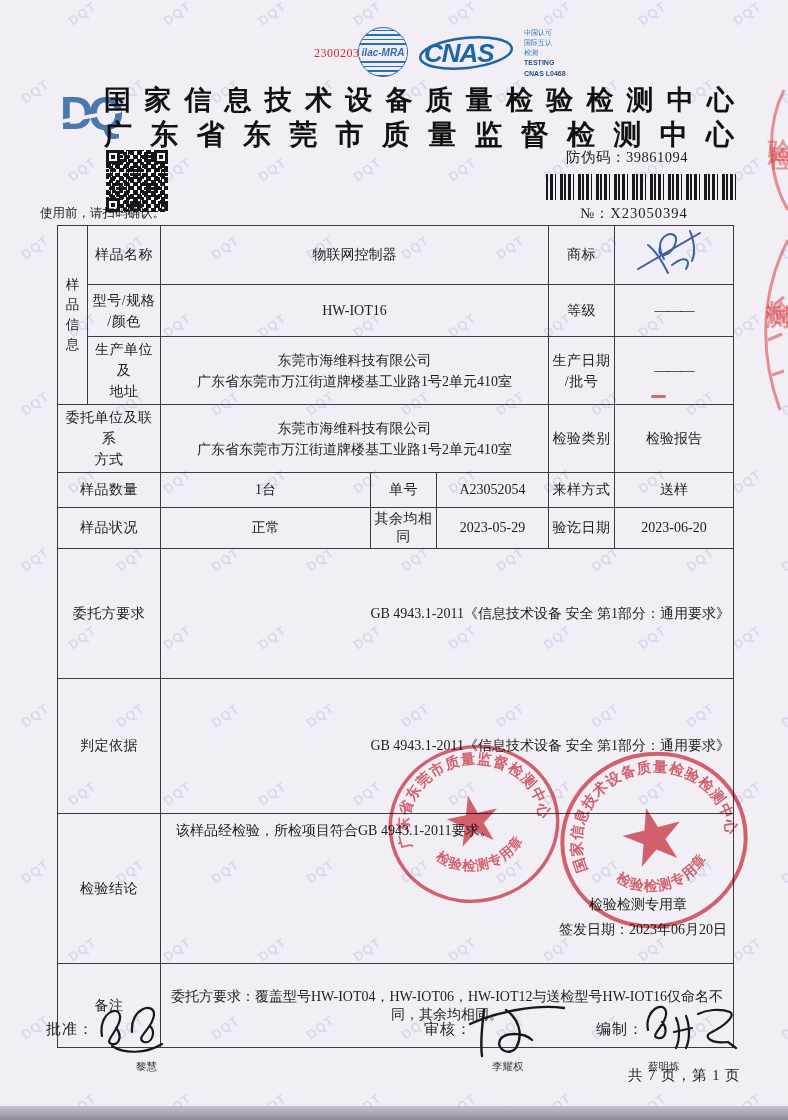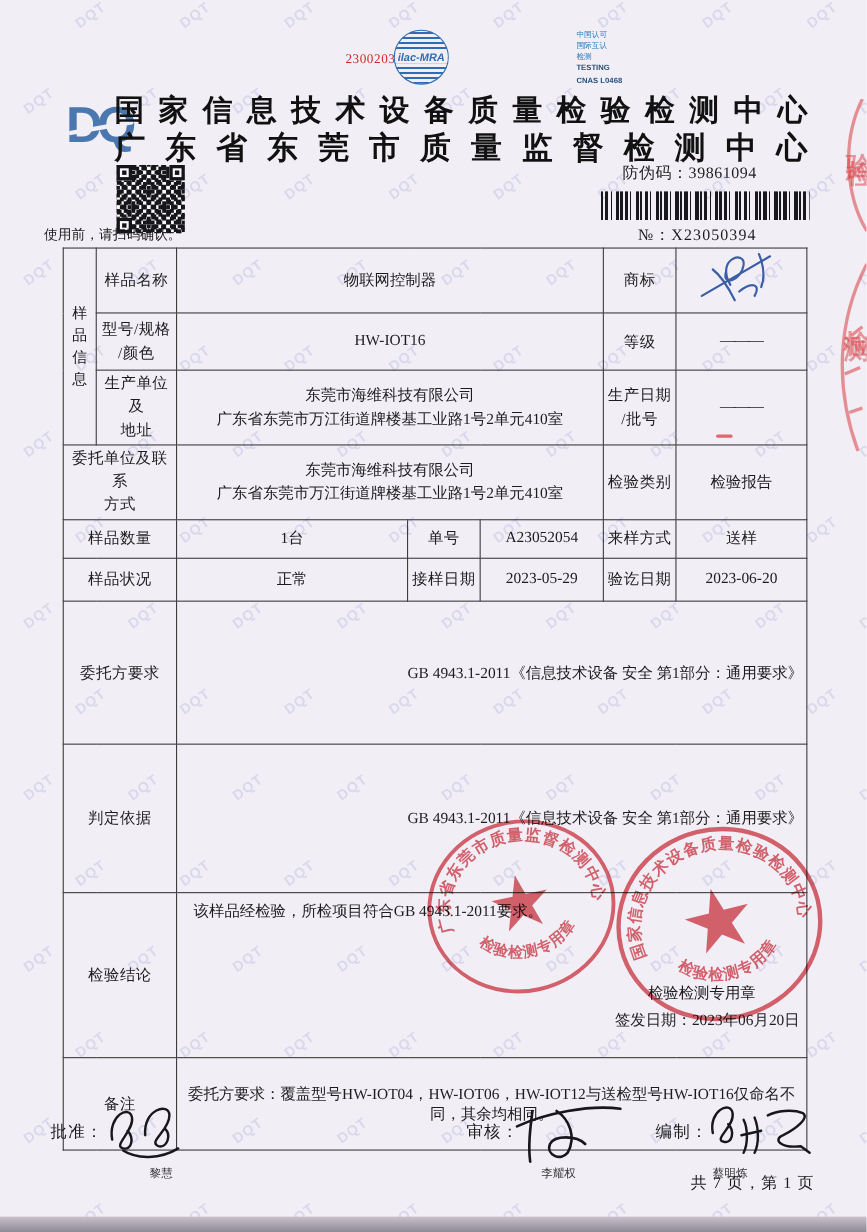--- a/index.html
+++ b/index.html
@@ -220,20 +220,26 @@
       <span class="wm" style="left: 637px; top: 1098px;">DQT</span>
       <span class="wm" style="left: 732px; top: 1098px;">DQT</span>
     </div>
 
   <div class="hdr cma-num">230020349182</div>
   <div class="hdr ilac">
     <div class="ilac-band">
         <span>ilac-MRA</span>
       </div>
   </div>
+  <div class="hdr cnas">
+    <svg width="100" height="42">
+      <ellipse cx="48" cy="21" rx="46" ry="15" fill="none" stroke="#1e64a8" stroke-width="2.5" transform="rotate(-6 48 21)"></ellipse>
+    </svg>
+    <b>CNAS</b>
+  </div>
   <div class="hdr cnas-side">
     <div>中国认可</div>
     <div>国际互认</div>
     <div>检测</div>
     <div class="dk">TESTING</div>
     <div class="dk">CNAS L0468</div>
   </div>
 
   <div class="hdr dqt-logo"><span>DQ</span><i></i></div>
   <div class="hdr org1">国家信息技术设备质量检验检测中心</div>
@@ -307,21 +313,21 @@
       <td colspan="2" class="lab">样品数量</td>
       <td>1台</td>
       <td class="lab">单号</td>
       <td>A23052054</td>
       <td class="lab">来样方式</td>
       <td>送样</td>
     </tr>
     <tr style="height:39px">
       <td colspan="2" class="lab">样品状况</td>
       <td>正常</td>
-      <td class="lab">接样日期</td>
+      <td class="lab">其余均相同</td>
       <td>2023-05-29</td>
       <td class="lab">验讫日期</td>
       <td>2023-06-20</td>
     </tr>
     <tr style="height:130px">
       <td colspan="2" class="lab">委托方要求</td>
       <td colspan="5" class="lft">GB 4943.1-2011《信息技术设备 安全 第1部分：通用要求》</td>
     </tr>
     <tr style="height:135px">
       <td colspan="2" class="lab">判定依据</td>

